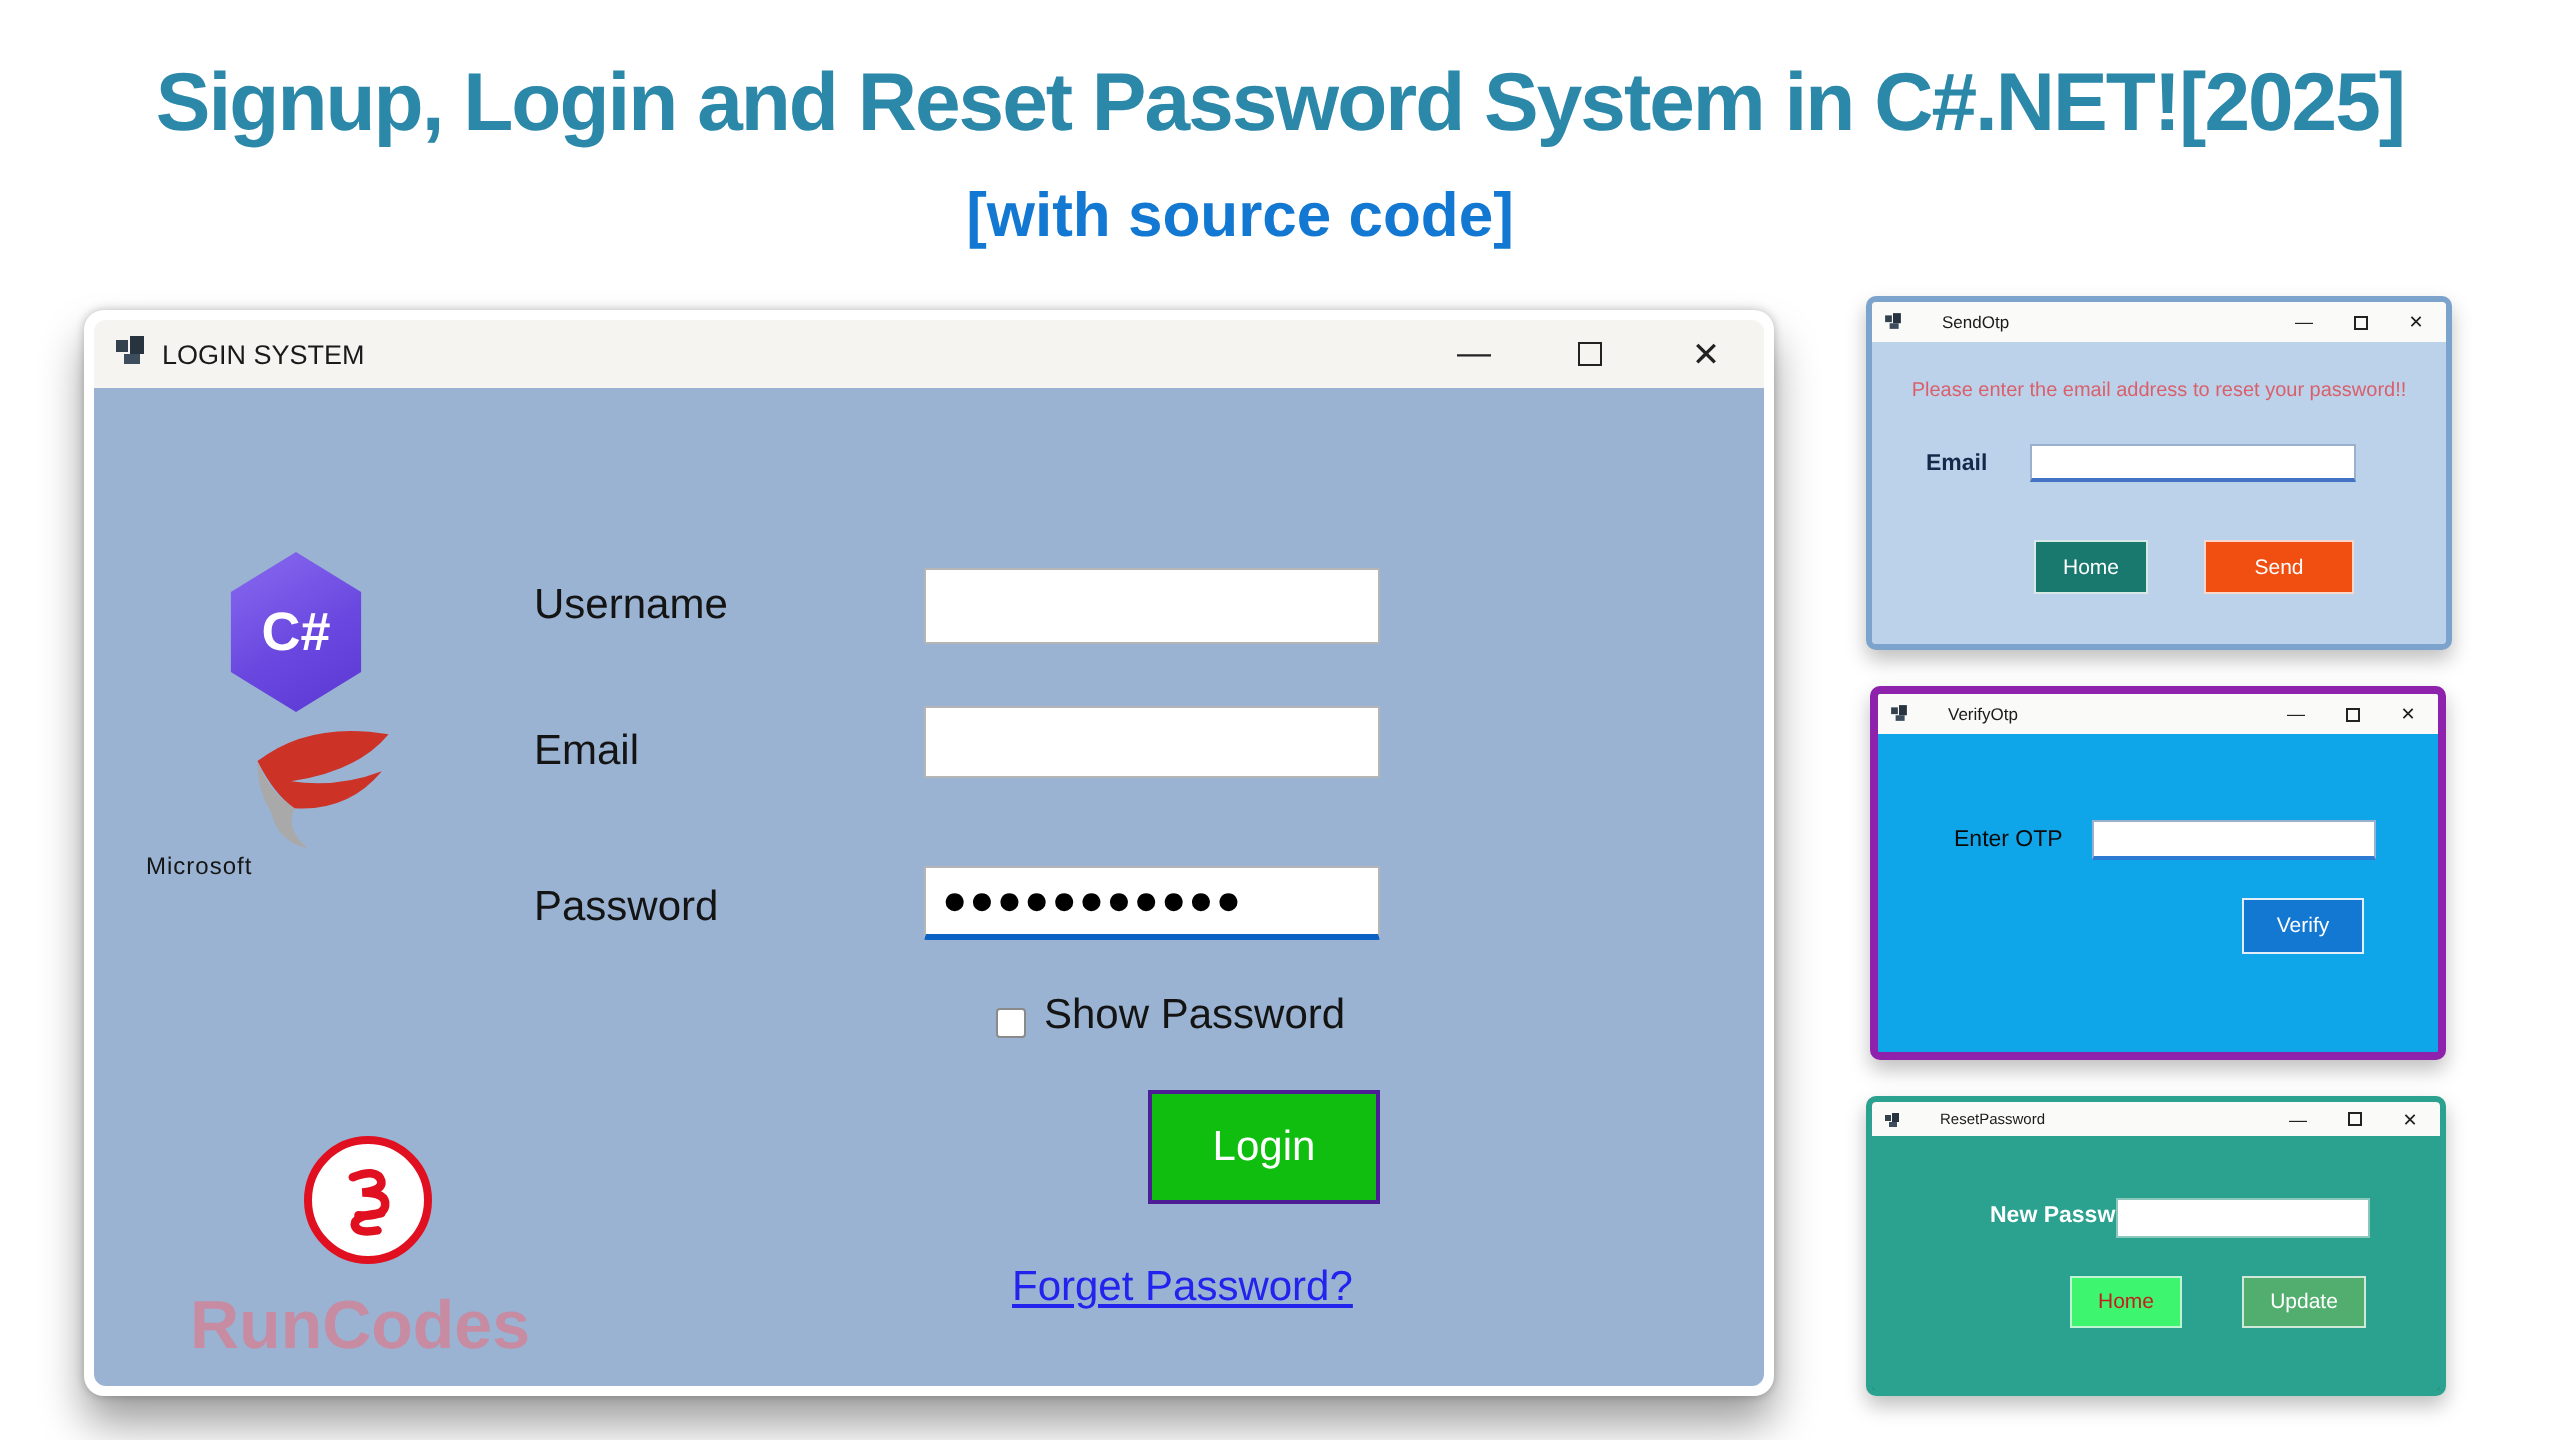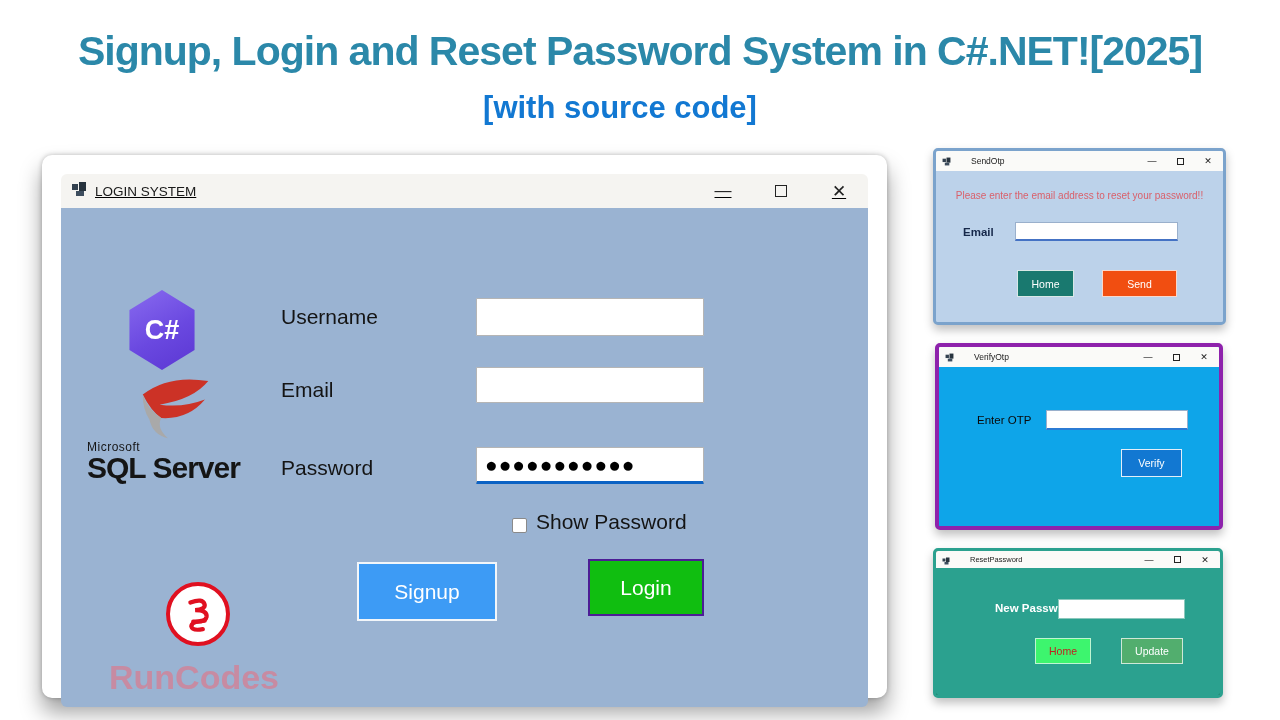--- a/index.html
+++ b/index.html
@@ -19,23 +19,22 @@
   }
   
   .titlebar { display:flex; align-items:center; background:#f5f4f1; }
   .tb-title { color:#1a1a1a; white-space:nowrap; }
   .tb-spacer { flex:1; }
   .tb-btn { display:flex; align-items:center; justify-content:center; color:#222; cursor:default; }
   .box-glyph { display:inline-block; border:1.5px solid #222; }
   
   .win-main {
     position:absolute; left:42px; top:155px; width:845px; height:543px;
-    background:#fff; border-radius:10px; padding:19px;
+    background:#fff; border-radius:10px; padding:5px;
     box-shadow:0 14px 22px rgba(0,0,0,0.38), 0 0 5px rgba(0,0,0,0.25);
-    text-decoration:underline;
   }
   .win-main .titlebar { height:34px; border-radius:6px 6px 0 0; padding:0 14px 0 10px; }
   .win-main .tb-title { font-size:13.5px; margin-left:8px; }
   .win-main .tb-btn { width:30px; height:30px; font-size:17px; margin-left:28px; }
   .win-main .box-glyph { width:12px; height:12px; }
   .win-body { position:relative; width:100%; height:499px; background:#9ab3d2; border-radius:0 0 6px 6px; }
   
   .csharp-hex {
     position:absolute; left:64px; top:82px; width:74px; height:80px;
     background:linear-gradient(150deg,#8a6cf0 0%,#6a48e0 55%,#5a36d2 100%);
@@ -137,38 +136,37 @@
       <div class="csharp-hex">
         <span>C#</span>
       </div>
 
       <div class="sql-logo">
         <svg width="84" height="64" viewBox="0 0 100 76">
           <path d="M14 22 Q45 -2 92 6 Q74 28 34 34 Q62 38 88 28 Q68 52 36 50 Q24 42 14 22 Z" fill="#cc3226"></path>
           <path d="M36 50 Q30 62 44 74 Q26 70 22 52 Q14 40 14 22 Q20 40 36 50 Z" fill="#a9a9a9"></path>
         </svg>
         <div class="sql-ms">Microsoft</div>
-        <div class="sql-name"><b>SQL Server</b></div>
       </div>
 
       <div class="fld-label" style="left:220px; top:97px;">Username</div>
       <input class="fld-input" style="left: 415px; top: 90px;" type="text" value="">
 
       <div class="fld-label" style="left:220px; top:170px;">Email</div>
       <input class="fld-input" style="left: 415px; top: 159px; height: 36px;" type="text" value="">
 
       <div class="fld-label" style="left:220px; top:248px;">Password</div>
       <input class="fld-input pw-input" style="left: 415px; top: 239px; height: 37px;" type="text" value="●●●●●●●●●●●">
 
       <span class="chk"></span>
       <span class="chk-label">Show Password</span>
 
-      <div class="btn-big btn-signup">Signup</div>
       <div class="btn-big btn-login">Login</div>
 
+      <a class="forget-link">Forget Password?</a>
 
       <div class="rc-circle">
         <svg width="38" height="38" viewBox="0 0 40 40">
           <path d="M12 8 Q25 3 27 10 Q28 15 17 16 Q30 16 29 23 Q28 29 15 28" stroke="#e01020" stroke-width="4.5" fill="none" stroke-linecap="round"></path>
           <path d="M27 27 Q13 28 13 33 Q14 38 25 36" stroke="#e01020" stroke-width="4.5" fill="none" stroke-linecap="round"></path>
         </svg>
       </div>
       <div class="rc-text">RunCodes</div>
 
     </div>

